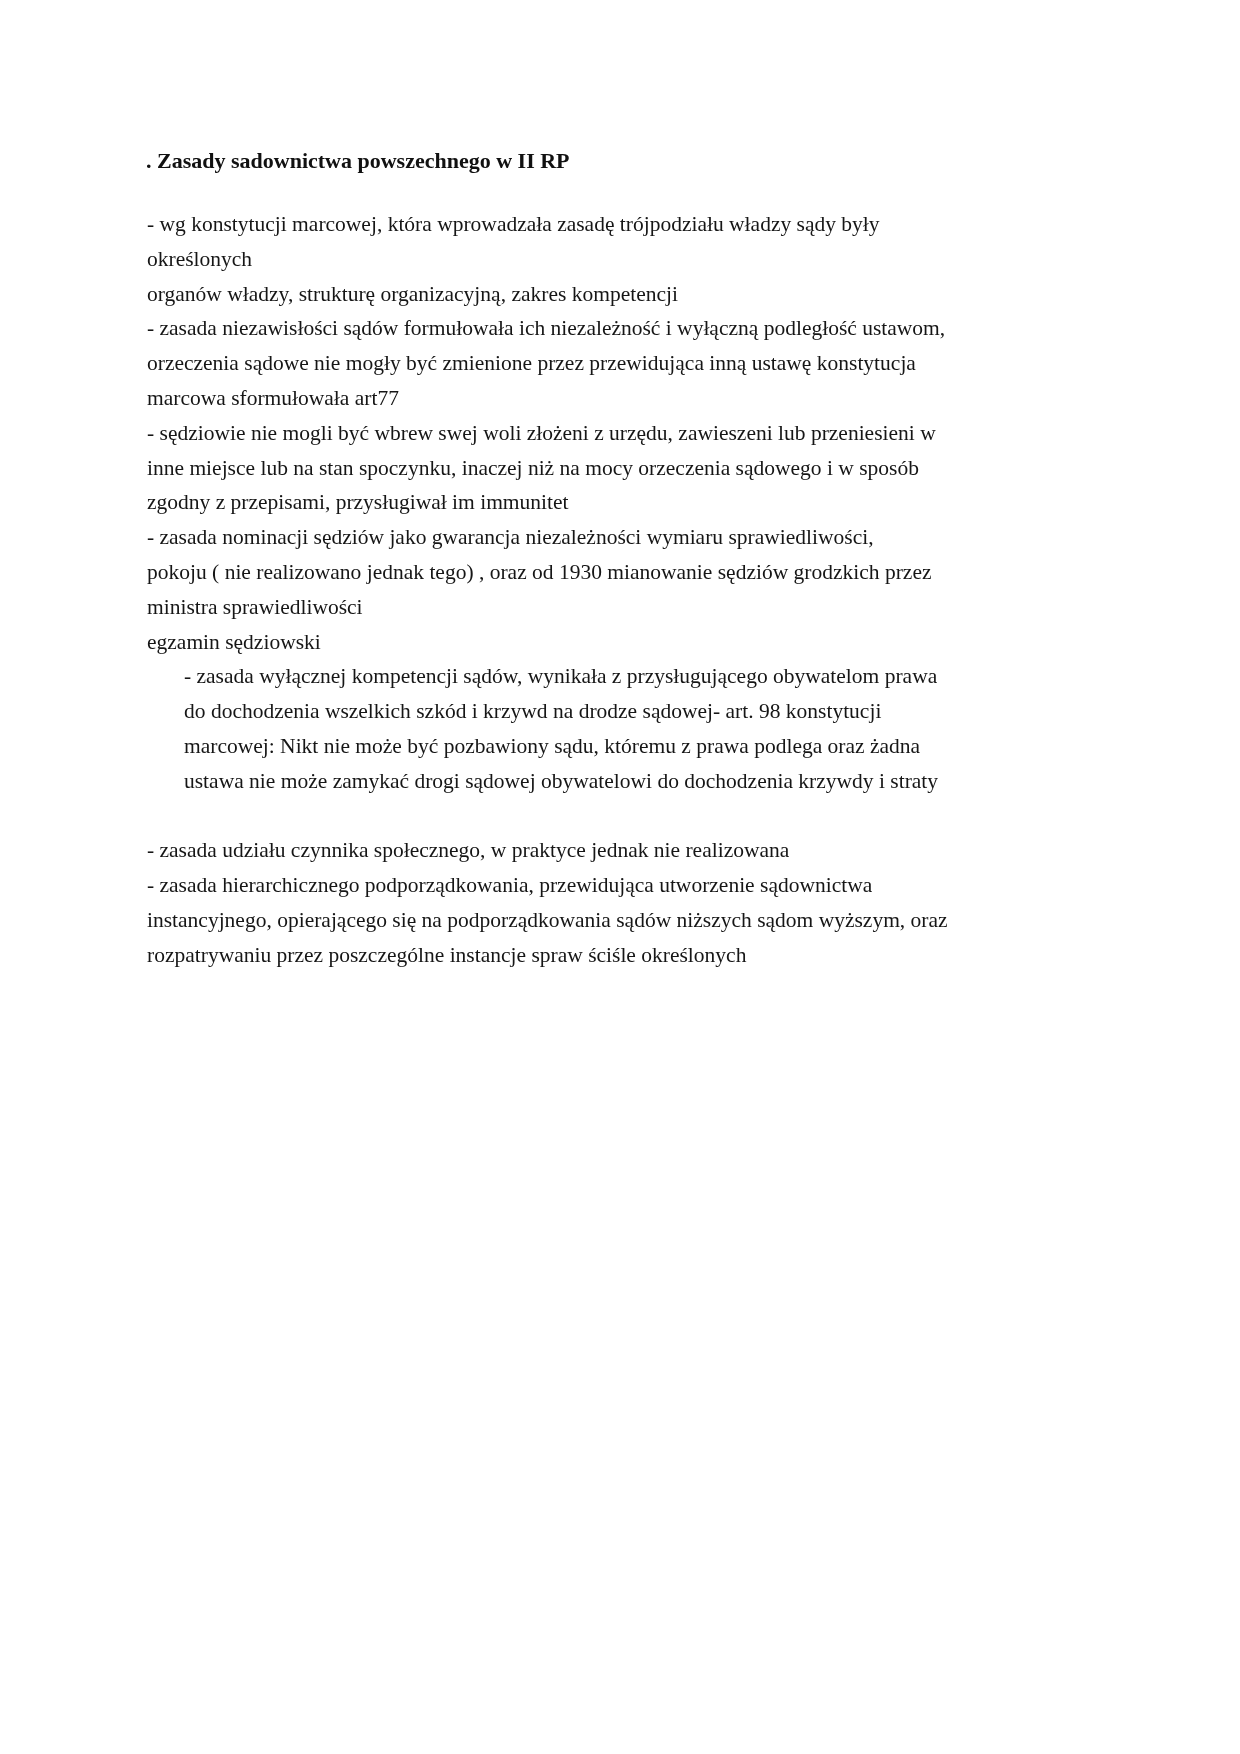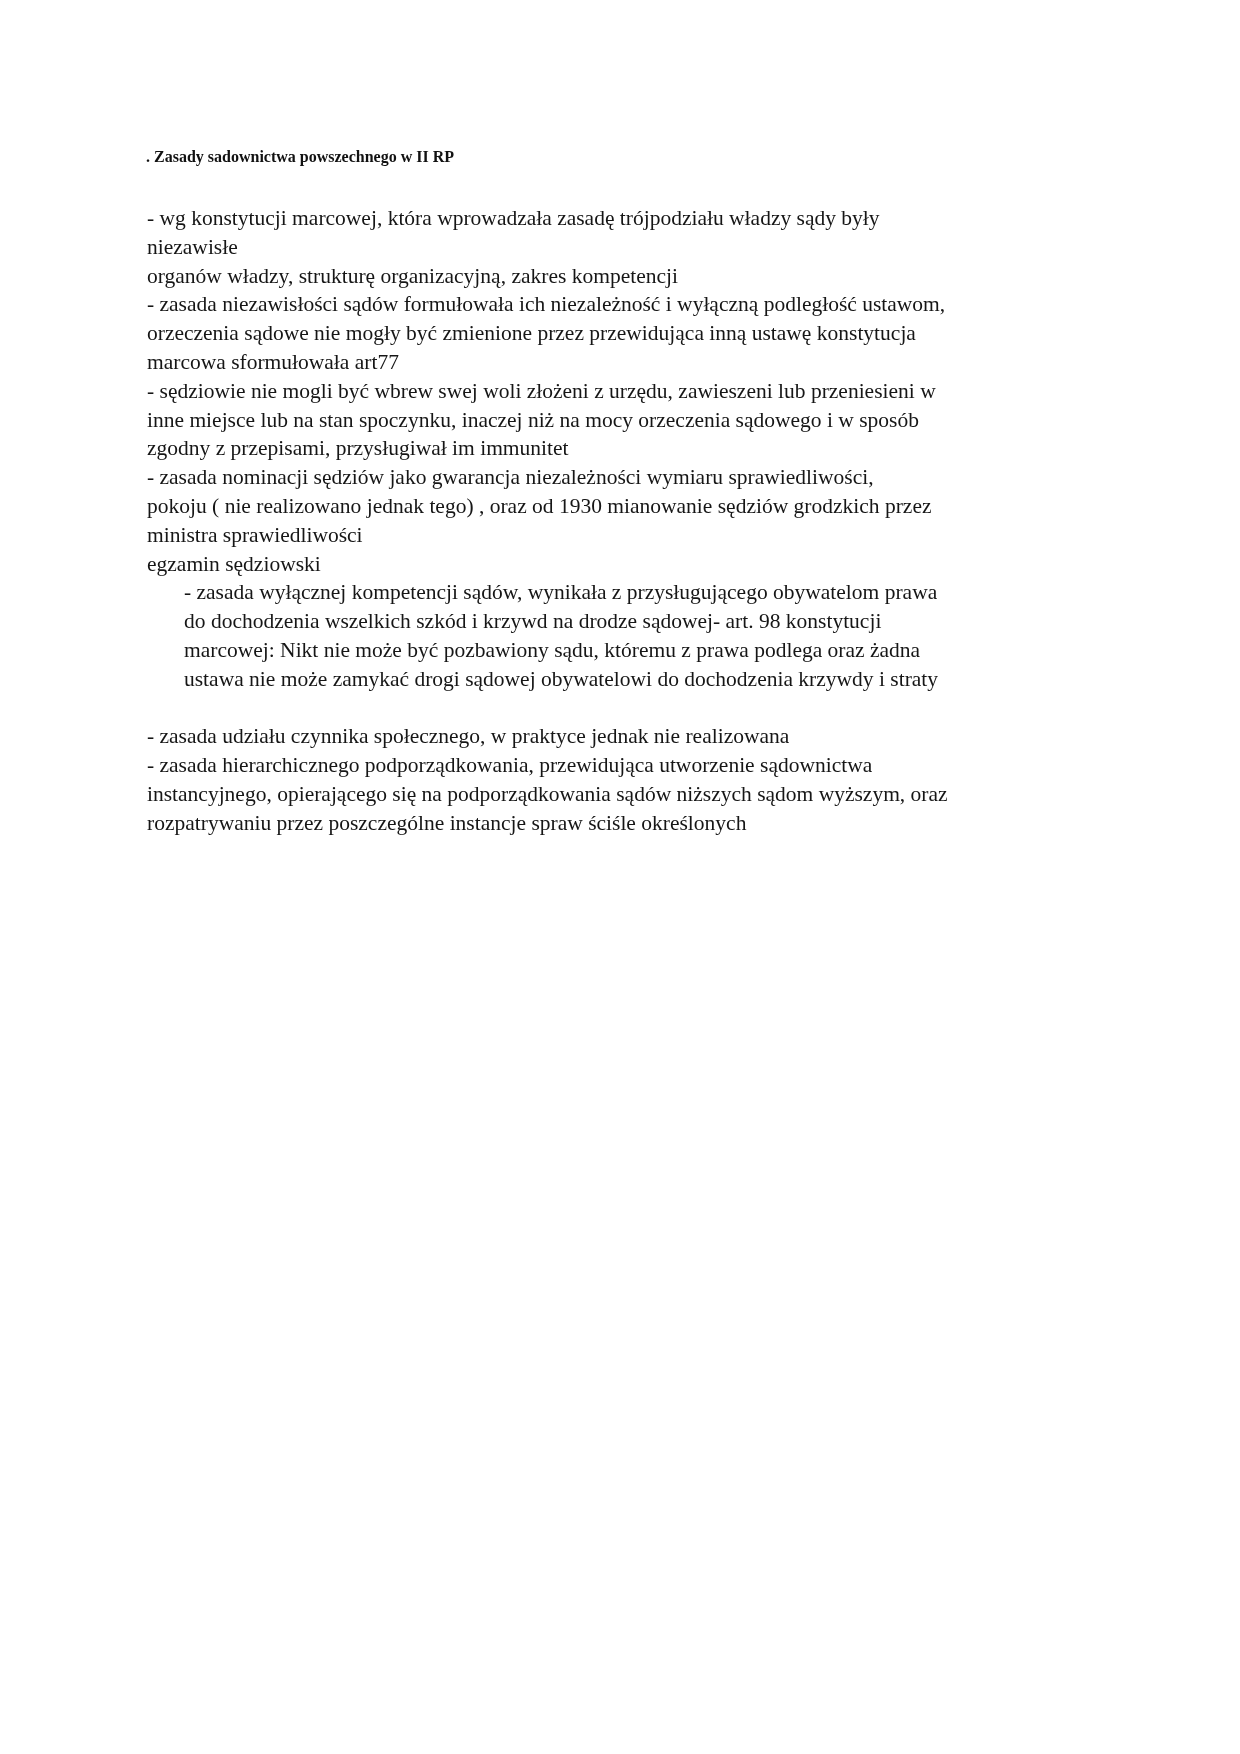--- a/index.html
+++ b/index.html
@@ -1,40 +1,40 @@
 <!DOCTYPE html>
 <html><head>
 <meta charset="utf-8">
 <style>
   html, body { margin: 0; padding: 0; background: #ffffff; }
   body { width: 1240px; height: 1754px; position: relative; overflow: hidden; }
   .page { position: absolute; left: 0; top: 0; width: 1240px; height: 1754px; background: #ffffff; }
   .title {
     position: absolute; left: 146px; top: 148px;
     font-family: "Liberation Serif", "DejaVu Serif", serif;
-    font-weight: bold; font-size: 16px; color: #111111; white-space: nowrap;
+    font-weight: bold; font-size: 22px; color: #111111; white-space: nowrap;
   }
   .body-block {
     position: absolute; left: 147px; top: 204px; width: 960px;
     font-family: "Liberation Serif", "DejaVu Serif", serif;
     font-size: 21.5px; color: #161616; line-height: 28.8px;
   }
-  .line { display: block; white-space: nowrap; height: 28.8px; }
+  .line { display: block; white-space: nowrap; height: 28.8px; margin-top: 6px; }
   .indent { padding-left: 37px; }
   .gap { height: 28.8px; }
 </style>
 </head>
 <body>
 
 <div class="page">
   <div class="title">. Zasady sadownictwa powszechnego w II RP</div>
 
   <div class="body-block">
     <span class="line">- wg konstytucji marcowej, która wprowadzała zasadę trójpodziału władzy sądy były</span>
-    <span class="line">niezawisłe</span>
+    <span class="line">określonych</span>
     <span class="line">organów władzy, strukturę organizacyjną, zakres kompetencji</span>
     <span class="line">- zasada niezawisłości sądów formułowała ich niezależność i wyłączną podległość ustawom,</span>
     <span class="line">orzeczenia sądowe nie mogły być zmienione przez przewidująca inną ustawę konstytucja</span>
     <span class="line">marcowa sformułowała art77</span>
     <span class="line">- sędziowie nie mogli być wbrew swej woli złożeni z urzędu, zawieszeni lub przeniesieni w</span>
     <span class="line">inne miejsce lub na stan spoczynku, inaczej niż na mocy orzeczenia sądowego i w sposób</span>
     <span class="line">zgodny z przepisami, przysługiwał im immunitet</span>
     <span class="line">- zasada nominacji sędziów jako gwarancja niezależności wymiaru sprawiedliwości,</span>
     <span class="line">pokoju ( nie realizowano jednak tego) , oraz od 1930 mianowanie sędziów grodzkich przez</span>
     <span class="line">ministra sprawiedliwości</span>

